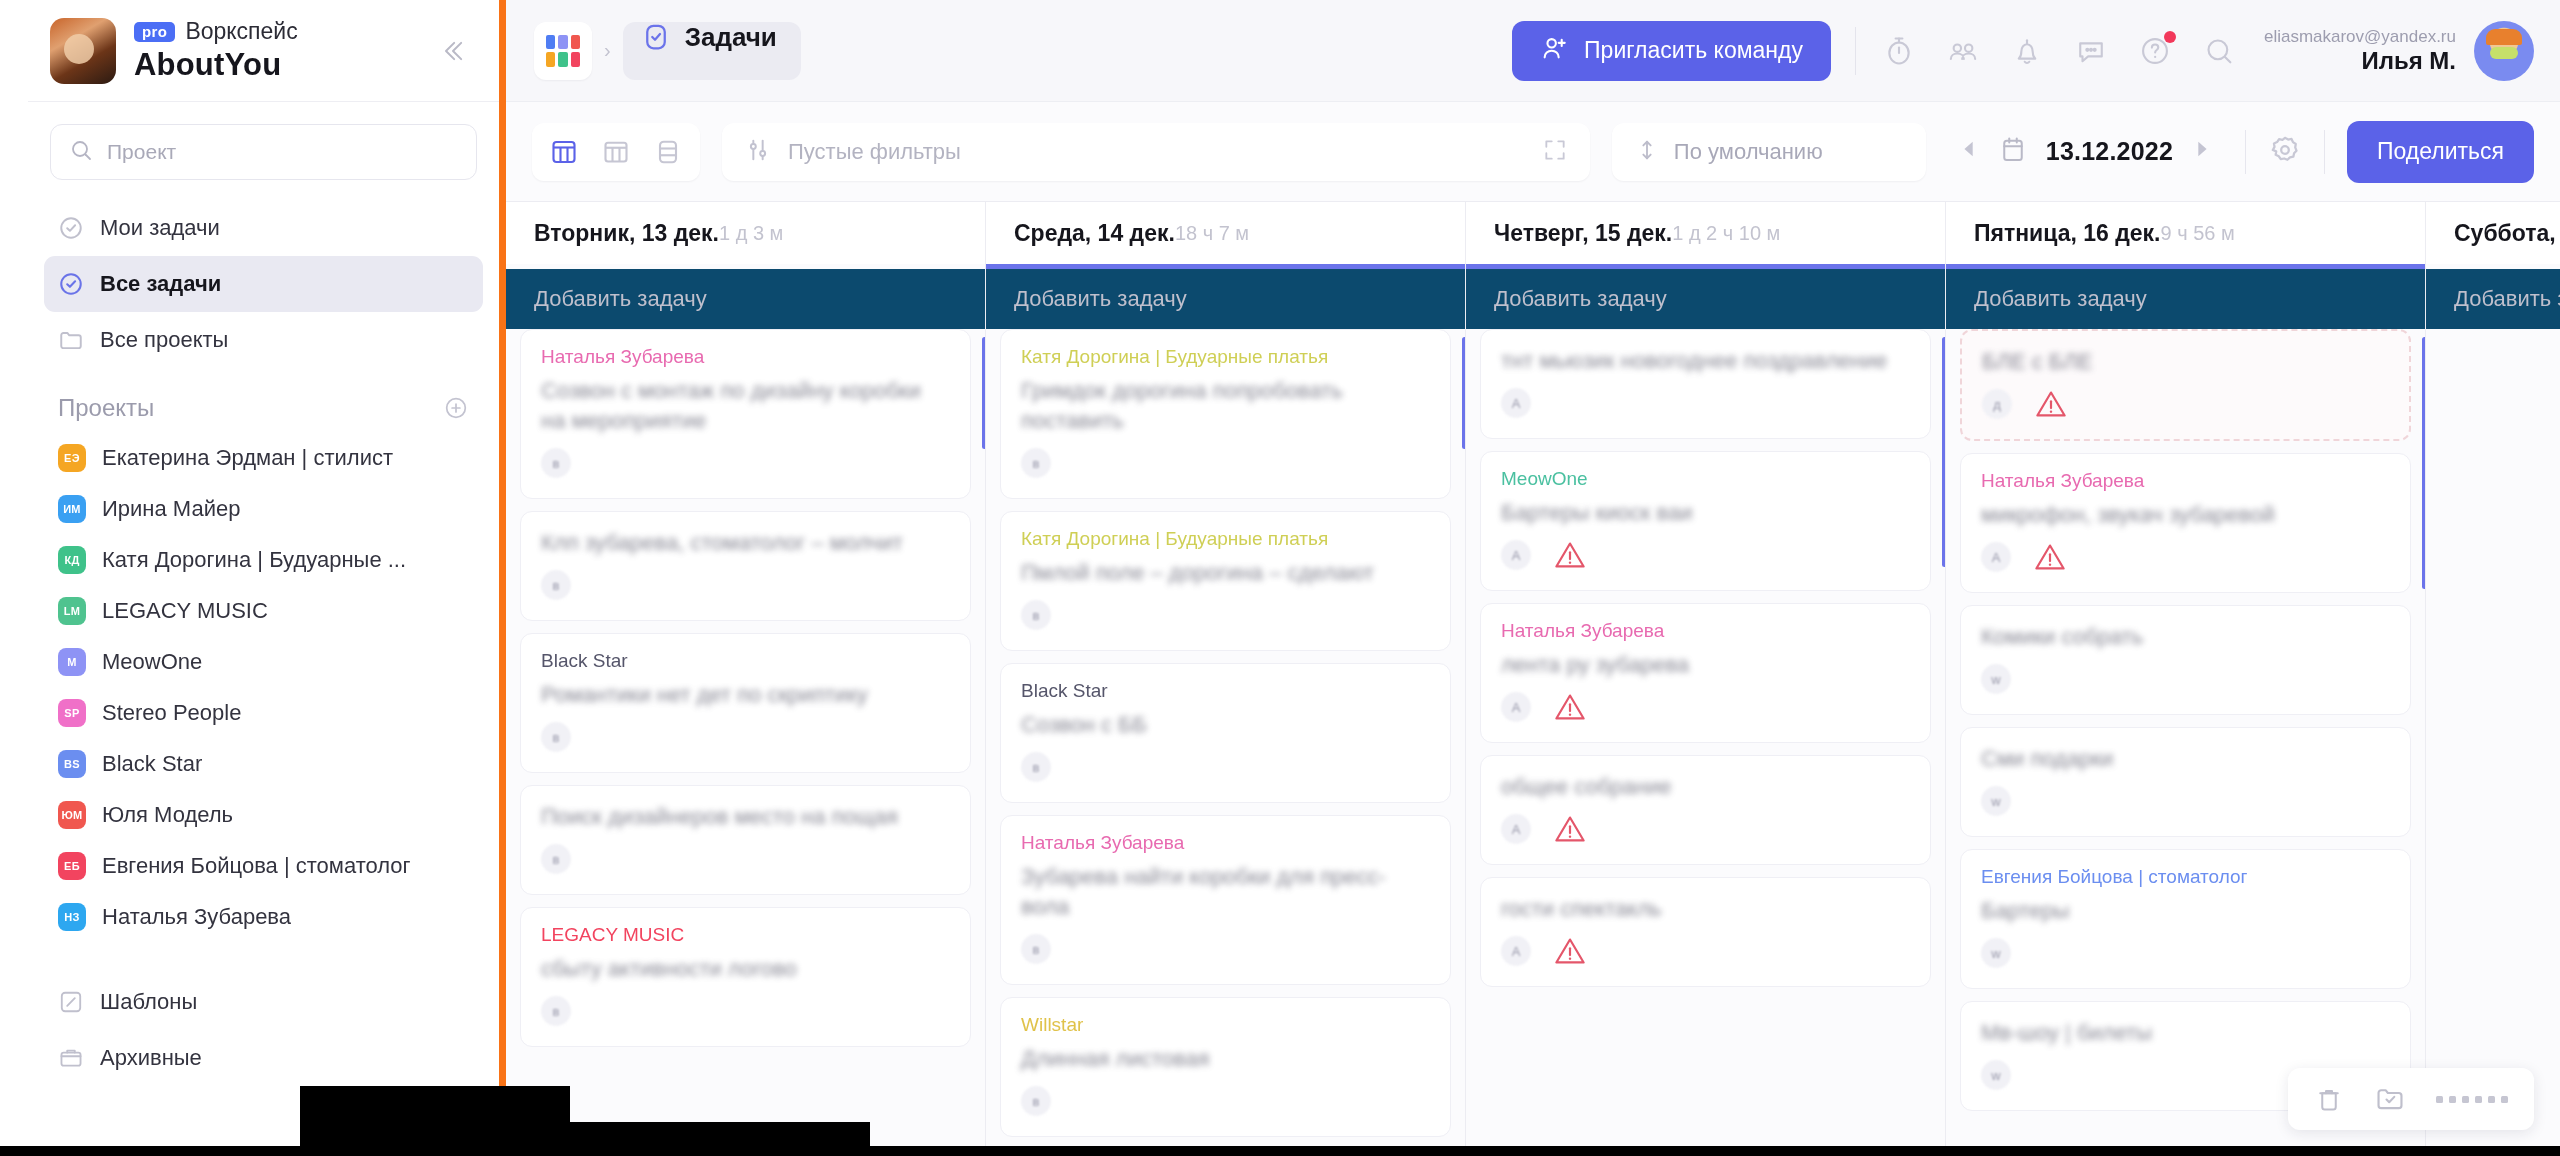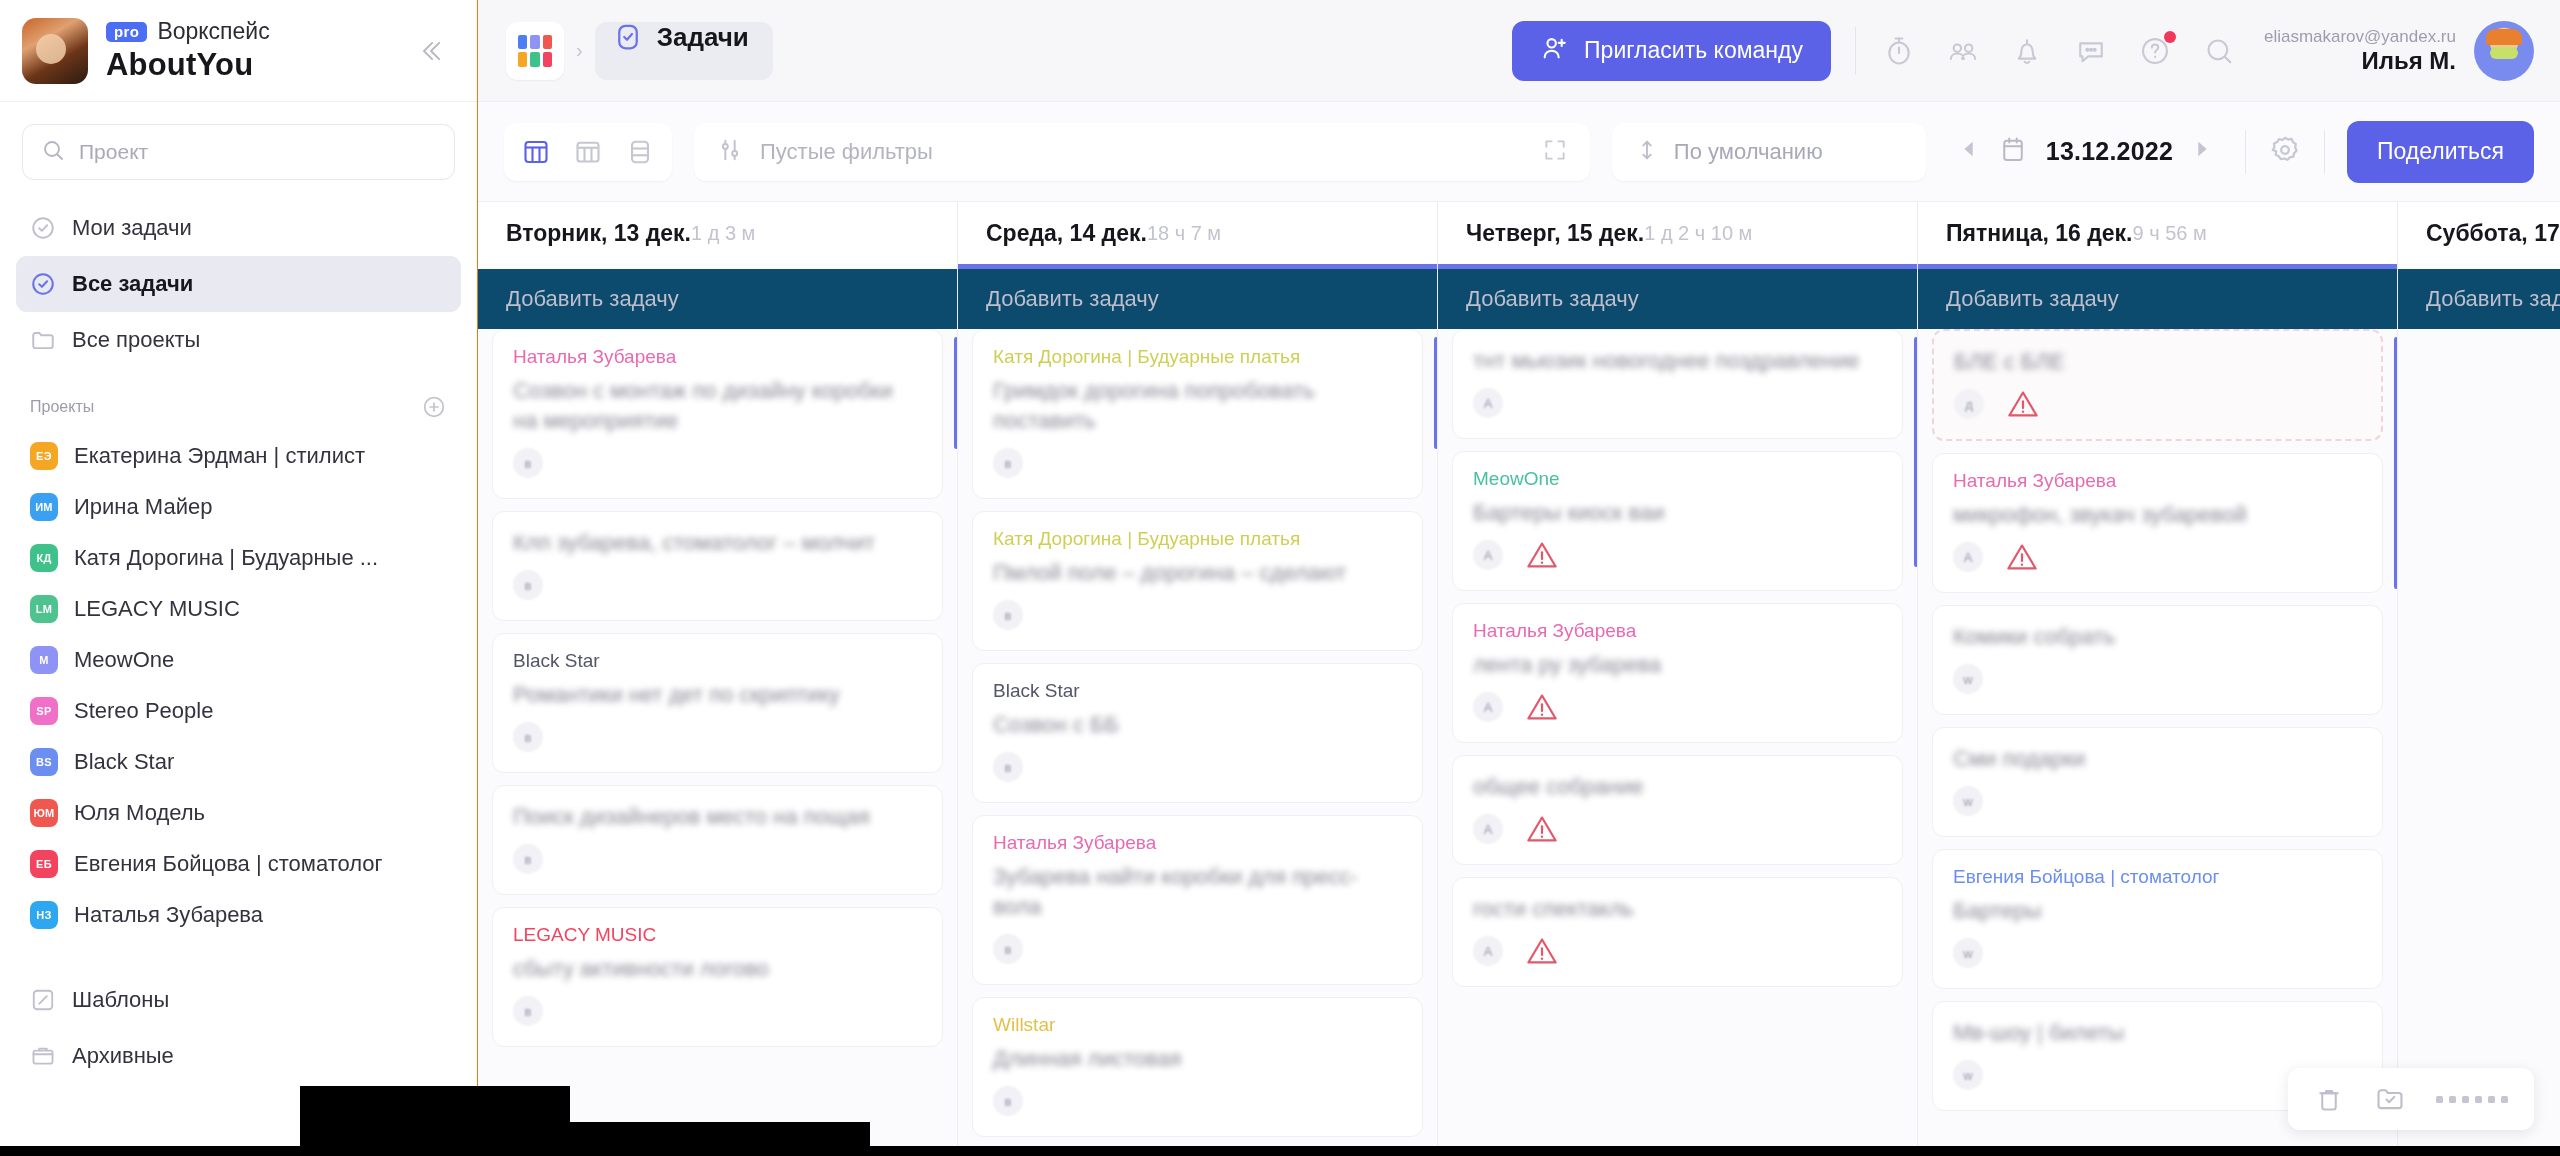--- a/index.html
+++ b/index.html
@@ -9,22 +9,22 @@
     background: #ffffff;
     font-family: "Liberation Sans", "DejaVu Sans", sans-serif;
     overflow: hidden;
   }
   .app { display: flex; width: 2560px; height: 1156px; position: relative; }
 
   
   .sidebar {
     width: 478px; height: 1156px; flex: 0 0 478px;
     background: #ffffff;
-    border-right: 1px solid #f97316;
-    display: flex; flex-direction: column;
+    border-right: 7px solid #f97316;
+    display: flex; flex-direction: column; margin-left: 28px;
   }
   .ws-head {
     height: 102px; display: flex; align-items: center;
     padding: 0 26px 0 22px; gap: 18px;
     border-bottom: 1px solid #eeeef3;
   }
   .ws-avatar {
     width: 66px; height: 66px; border-radius: 14px; flex: 0 0 66px;
     background: linear-gradient(150deg,#c8642a 0%,#e0a070 32%,#6c3518 62%,#2b1a12 100%);
     position: relative; overflow: hidden;
@@ -62,21 +62,21 @@
   }
   .nav-item .lbl { white-space: nowrap; overflow: hidden; text-overflow: ellipsis; }
   .nav-item.active { background: #e9e9f2; font-weight: 700; color: #16161d; }
   .nav-item .ic { width: 26px; height: 26px; flex: 0 0 26px; color: #c0c0cd; display:flex; align-items:center; justify-content:center;}
   .nav-item.active .ic { color: #6a73e8; }
 
   .sec-head {
     display: flex; align-items: center; justify-content: space-between;
     padding: 26px 30px 10px 30px;
   }
-  .sec-head .t { font-size: 16px; color: #9b9bac; }
+  .sec-head .t { font-size: 24px; color: #9b9bac; }
   .plus-ic { color: #c3c3d0; width: 26px; height: 26px; cursor: pointer; }
 
   .proj-item {
     height: 51px; display: flex; align-items: center; gap: 16px;
     padding: 0 14px; margin: 0 16px; border-radius: 10px; cursor: pointer;
     font-size: 22px; color: #33333f;
   }
   .proj-chip {
     width: 28px; height: 28px; flex: 0 0 28px; border-radius: 8px;
     color: #fff; font-size: 11px; font-weight: 700;

